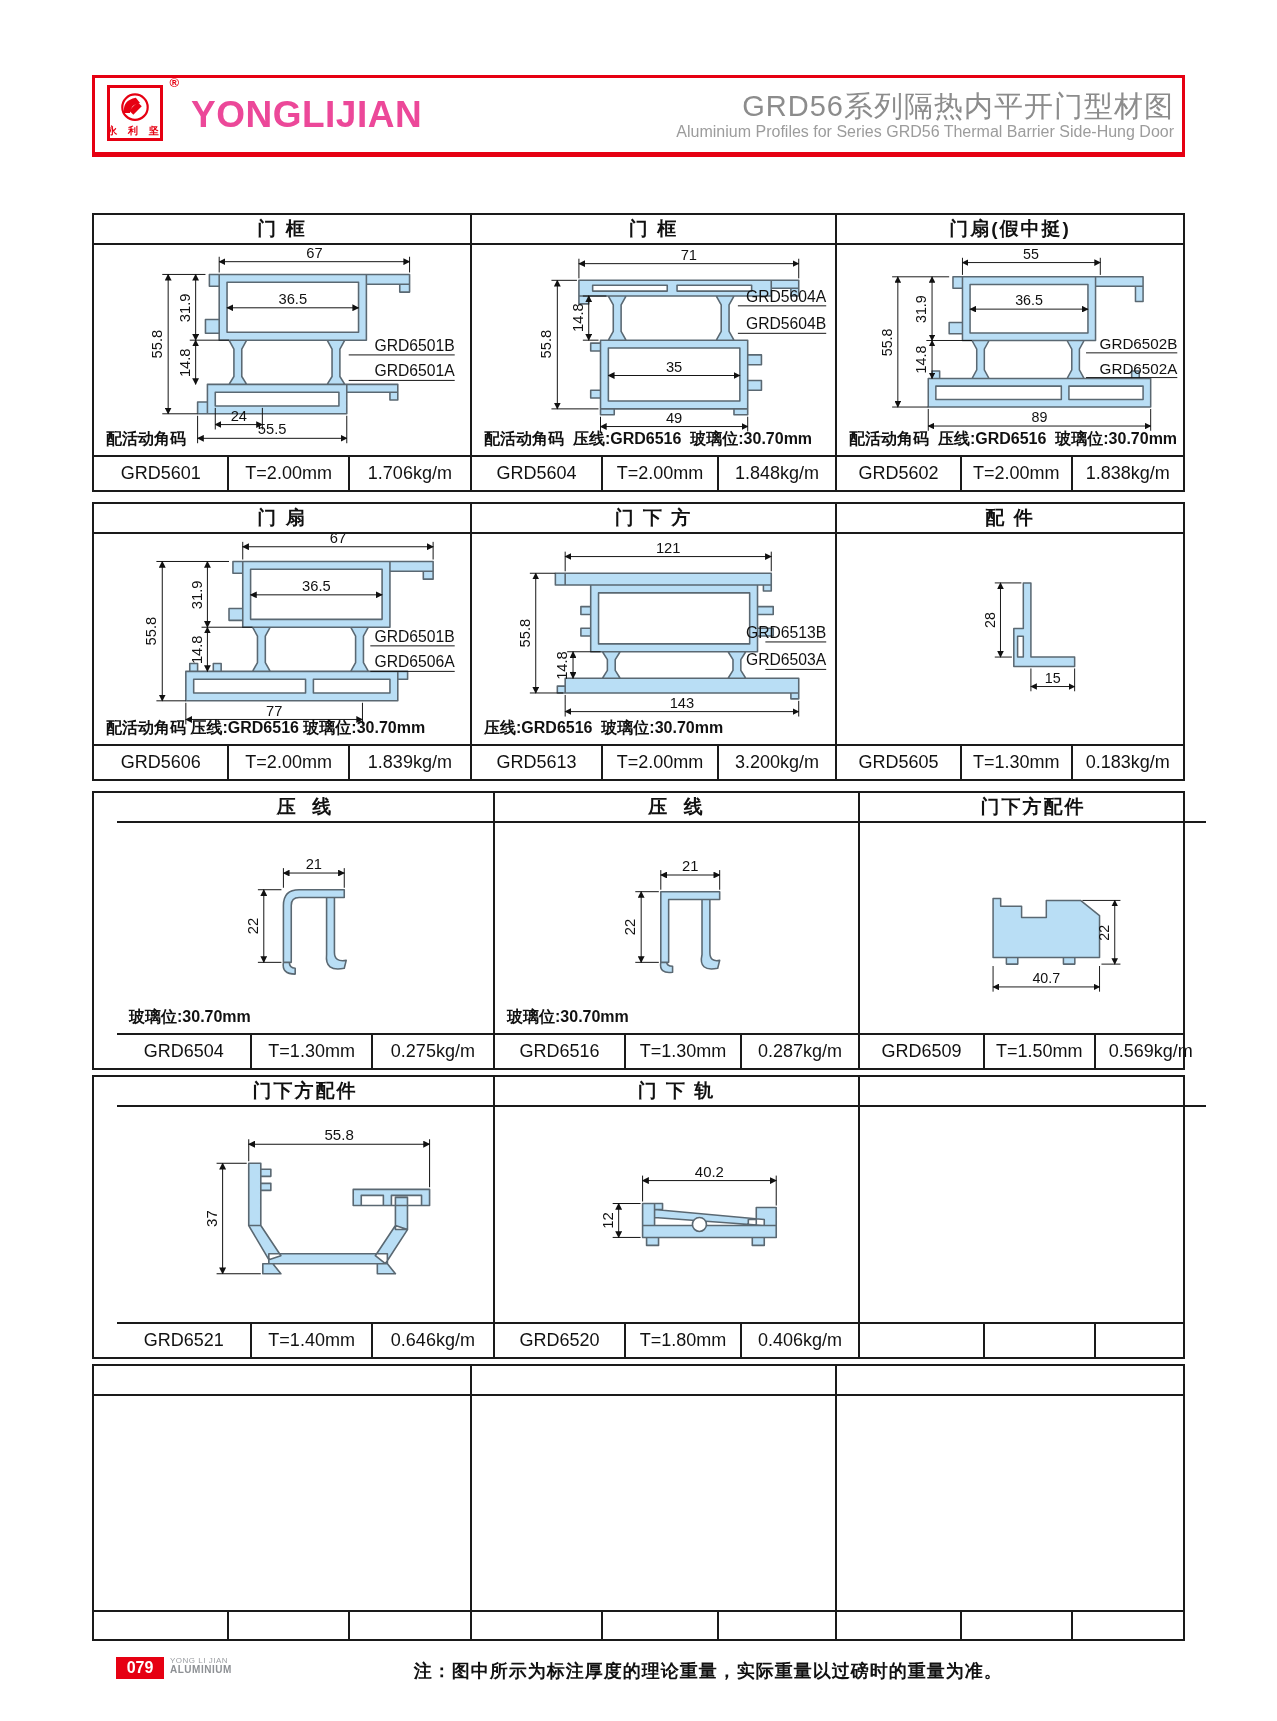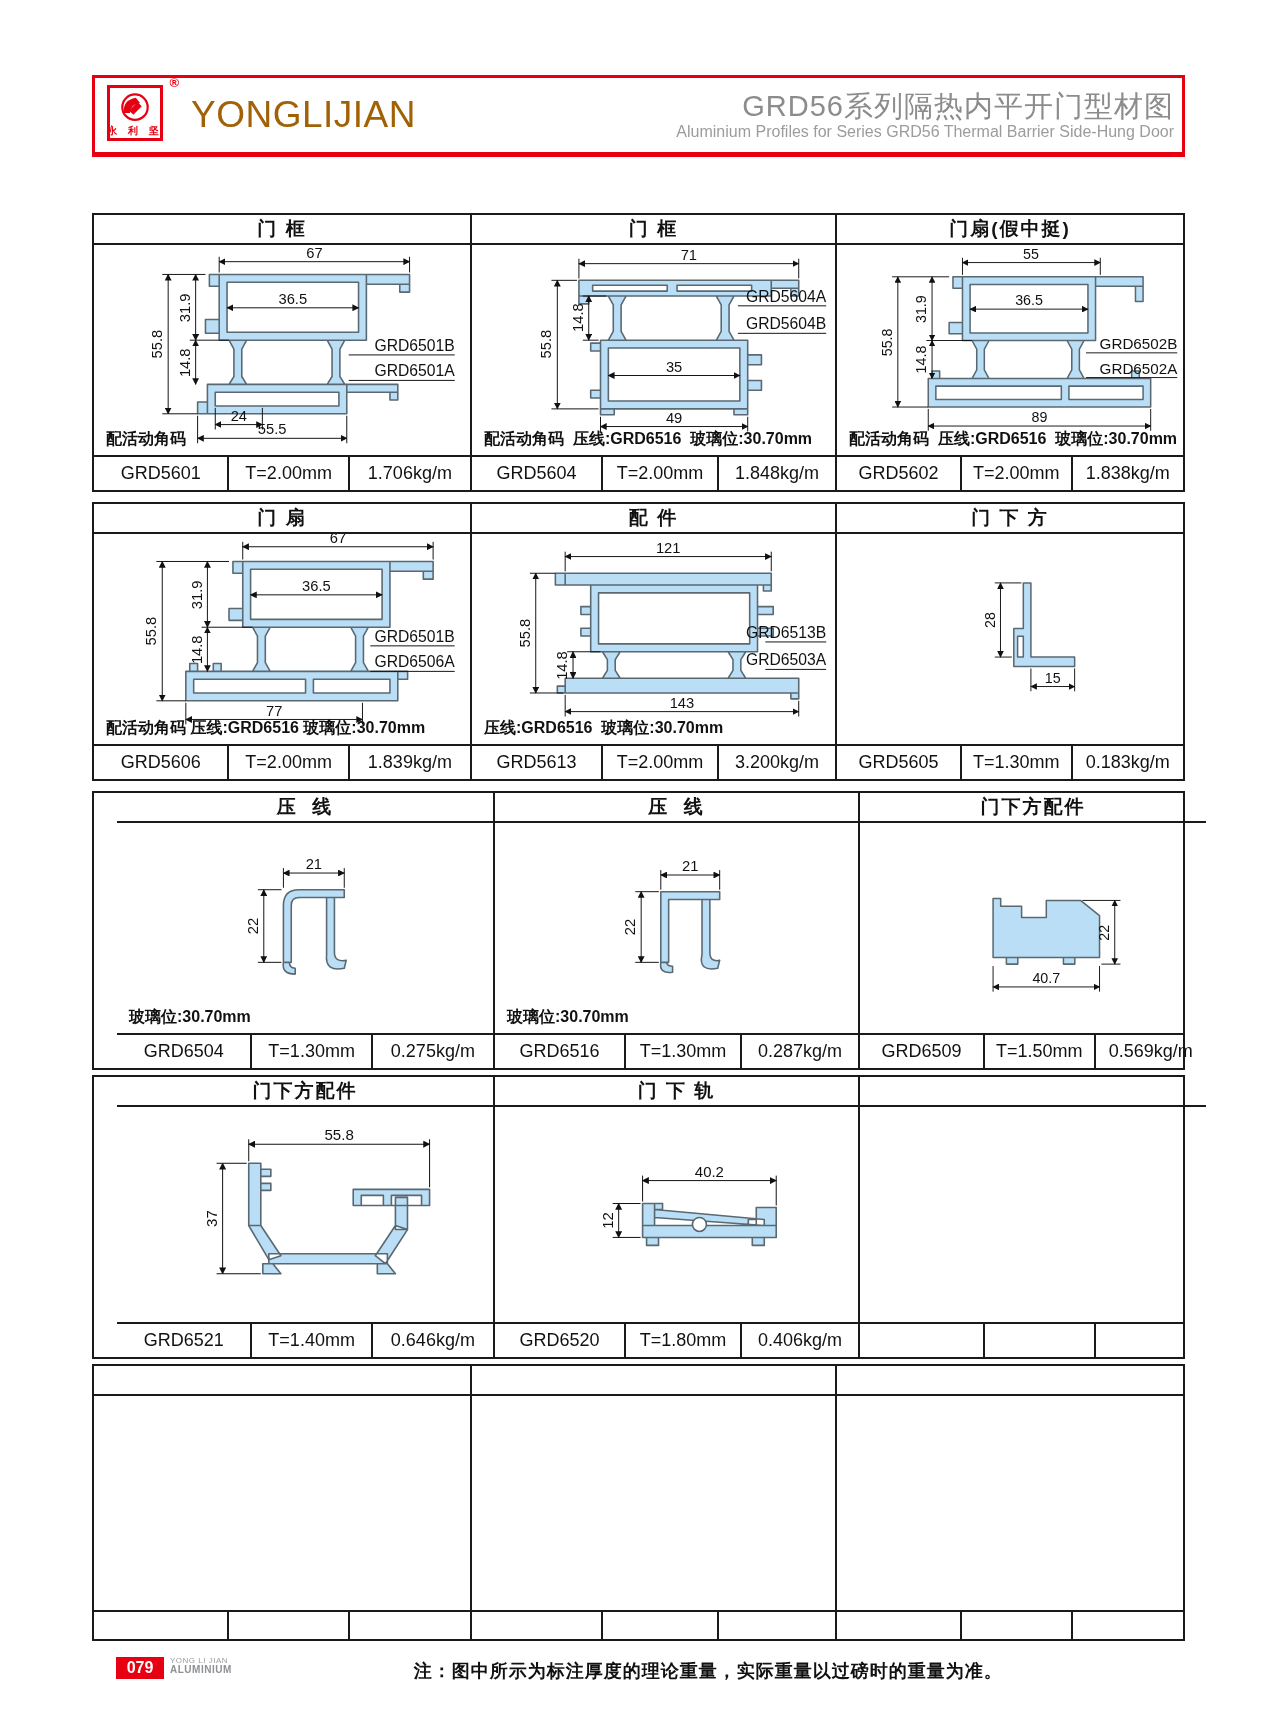--- a/index.html
+++ b/index.html
@@ -11,21 +11,21 @@
   .header{margin-top:75px;height:82px;box-sizing:border-box;border:3px solid #e60012;border-bottom-width:5px;
           display:flex;align-items:center;position:relative;background:#fff;}
   .logo-wrap{margin-left:12px;position:relative;width:66px;height:64px;flex:0 0 auto;}
   .logo-box{width:56px;height:56px;border:3px solid #e60012;box-sizing:border-box;position:absolute;left:0;top:2px;
             display:flex;flex-direction:column;align-items:center;justify-content:center;background:#fff;}
   .emblem{width:44px;height:34px;margin-top:2px;}
   .logo-chars{font-size:10px;font-weight:700;color:#e60012;letter-spacing:4px;line-height:12px;white-space:pre;}
   .reg{position:absolute;right:-6px;top:-8px;color:#e60012;font-size:13px;font-weight:700;}
   .brand{display:flex;align-items:baseline;gap:16px;margin-left:18px;white-space:nowrap;}
   .brand-cn{font-size:38px;font-weight:700;color:#e60012;letter-spacing:2px;}
-  .brand-en{font-size:37px;font-weight:400;color:#a16207;letter-spacing:0.5px;}
+  .brand-en{font-size:37px;font-weight:700;color:#ec4899;letter-spacing:0.5px;}
   .htitle{margin-left:auto;text-align:right;padding-right:8px;min-width:0;}
   .htitle-cn{font-size:29px;color:#8c8c8c;letter-spacing:1px;line-height:32px;}
   .htitle-en{font-size:16px;color:#9c9c9c;margin-top:1px;}
 
   
   .table{margin-top:56px;}
   .block{border:2px solid #1a1a1a;background:#fff;}
   .block.m10{margin-bottom:10px;}
   .block.m5{margin-bottom:5px;padding-left:23px;}
   .trow,.drow,.srow{display:grid;grid-template-columns:376px 365px 348px;}
@@ -221,22 +221,22 @@
           <div class="scell">GRD5602</div>
           <div class="scell">T=2.00mm</div>
           <div class="scell">1.838kg/m</div>
         </div>
       </div>
     </div>
 
     <div class="block m10">
       <div class="trow">
         <div class="tcell">门 扇</div>
+        <div class="tcell">门 下 方</div>
         <div class="tcell">配 件</div>
-        <div class="tcell">门 下 方</div>
       </div>
       <div class="drow">
 
         <div class="dcell">
           <svg class="draw" viewBox="0 0 364 214" preserveAspectRatio="xMidYMid meet">
             <path class="prof" d="M142,28 H292 V95 H142 Z M150,36 H284 V87 H150 Z M132,28 H142 V40 H132 Z M128,76 H142 V88 H128 Z M292,28 H336 V38 H292 Z M326,38 H336 V46 H326 Z M152,95 L170,95 L165,104 L165,131 L170,140 L152,140 L157,131 L157,104 Z M252,95 L270,95 L265,104 L265,131 L270,140 L252,140 L257,131 L257,104 Z M84,140 H300 V170 H84 Z M92,148 H206 V162 H92 Z M214,148 H292 V162 H214 Z M88,132 H96 V140 H88 Z M112,132 H120 V140 H112 Z M300,140 H310 V148 H300 Z"></path>
             <g>
               <line class="ext" x1="142" y1="26" x2="142" y2="8"></line>
                   <line class="ext" x1="336" y1="26" x2="336" y2="8"></line>
               <line class="dim" x1="142" y1="13" x2="336" y2="13"></line>

